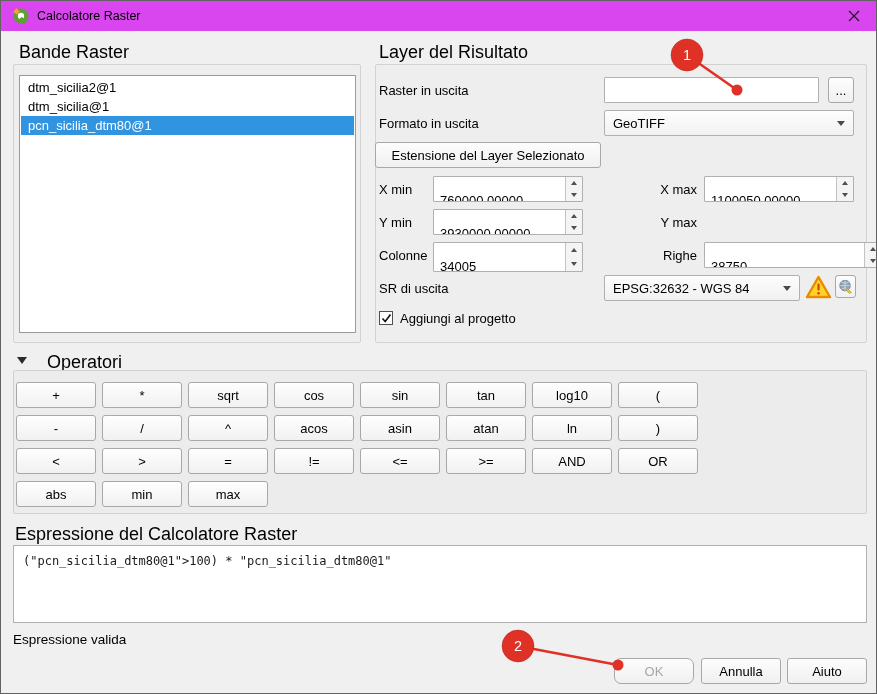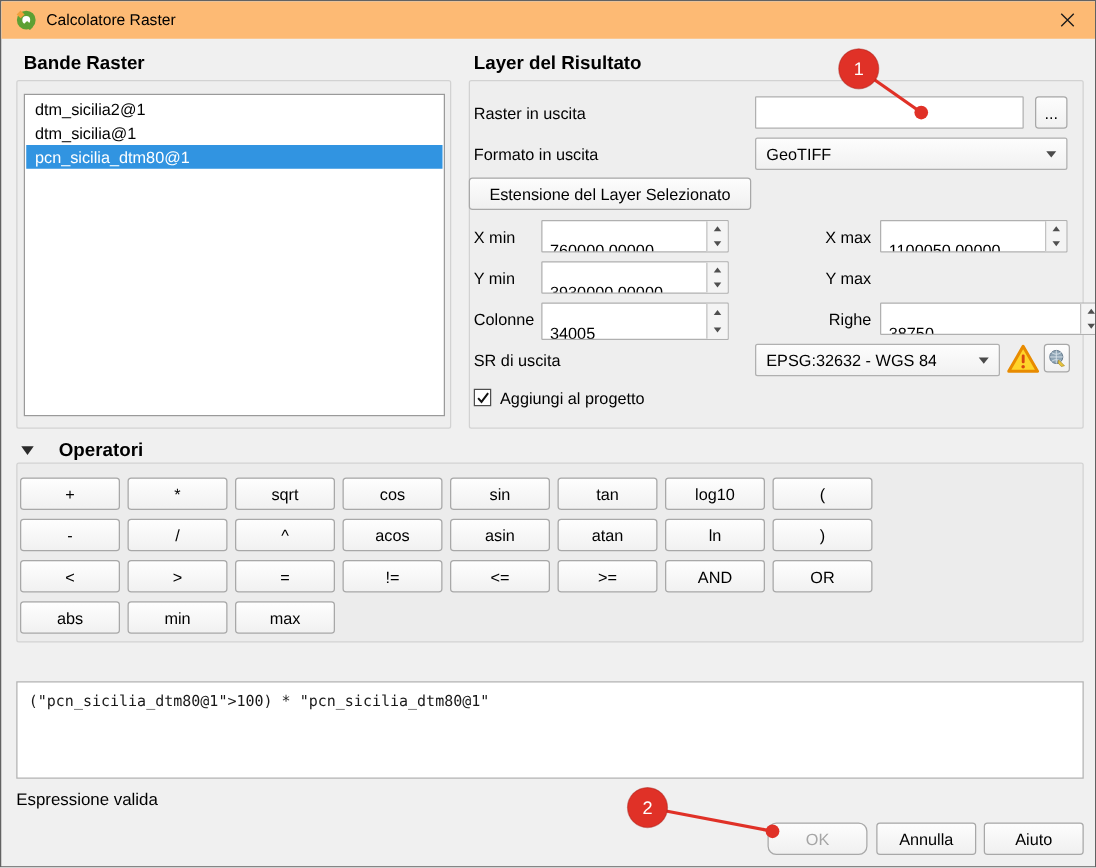--- a/index.html
+++ b/index.html
@@ -3,27 +3,27 @@
 <meta charset="utf-8">
 <style>
   html,body{margin:0;padding:0;background:#fff;}
   *{box-sizing:border-box;}
   .dialog{
     position:relative;width:877px;height:694px;background:#f0f0f0;
     border:1px solid #626262;overflow:hidden;
     font-family:"Liberation Sans",sans-serif;font-size:13px;color:#000;
   }
   
-  .titlebar{position:absolute;left:0;top:0;width:100%;height:30px;background:#fdba74;}
+  .titlebar{position:absolute;left:0;top:0;width:100%;height:30px;background:#d946ef;}
   .title-icon{position:absolute;left:11px;top:6px;width:18px;height:18px;}
   .title-text{position:absolute;left:36px;top:8px;font-size:12.5px;color:#000;}
   .close-btn{position:absolute;right:0;top:0;width:44px;height:30px;display:flex;align-items:center;justify-content:center;cursor:pointer;}
   
   .frame{position:absolute;border:1px solid #d2d2d2;border-radius:2px;background:#eeeeee;}
-  .group-header{position:absolute;font-weight:bold;font-size:15px;}
+  .group-header{position:absolute;font-weight:normal;font-size:18px;}
   
   .listbox{position:absolute;left:18px;top:74px;width:337px;height:258px;background:#ffffff;border:1px solid #9a9a9a;padding:2px 1px;overflow:hidden;}
   .list-item{height:19px;line-height:19px;padding:0 7px;white-space:nowrap;cursor:default;}
   .list-item.selected{background:var(--sel,#3194e1);color:#fff;}
   
   .lbl{position:absolute;height:17px;line-height:17px;}
   .lbl.r{text-align:right;}
   .text-input{position:absolute;background:#fff;border:1px solid #b0b0b0;border-radius:1px;padding:0 6px;font-family:"Liberation Sans",sans-serif;font-size:13px;outline:none;}
   .btn{display:flex;align-items:center;justify-content:center;background:linear-gradient(#fdfdfd,#f0f0f0);border:1px solid #a8a8a8;border-radius:3px;font-family:"Liberation Sans",sans-serif;font-size:13px;color:#000;cursor:pointer;}
   .btn.abs{position:absolute;}
@@ -215,20 +215,21 @@
         <div class="op-btn">AND</div>
         <div class="op-btn">OR</div>
       </div>
       <div class="op-row">
         <div class="op-btn">abs</div>
         <div class="op-btn">min</div>
         <div class="op-btn">max</div>
       </div>
     </div>
 
+  <div class="group-header" style="left:14px;top:523px;">Espressione del Calcolatore Raster</div>
   <textarea class="expr-area" spellcheck="false" style="">("pcn_sicilia_dtm80@1"&gt;100) * "pcn_sicilia_dtm80@1"</textarea>
   <div class="status-text">Espressione valida</div>
 
   <div class="btn abs disabled" id="ok-btn" style="left:613px;top:657px;width:80px;height:26px;">OK</div>
   <div class="btn abs" style="left:700px;top:657px;width:80px;height:26px;">Annulla</div>
   <div class="btn abs" style="left:786px;top:657px;width:80px;height:26px;">Aiuto</div>
 
   <svg class="annot" viewBox="0 0 877 694">
     <g>
       <line x1="686" y1="54" x2="736" y2="89" stroke="#e03127" stroke-width="2.6"></line>

